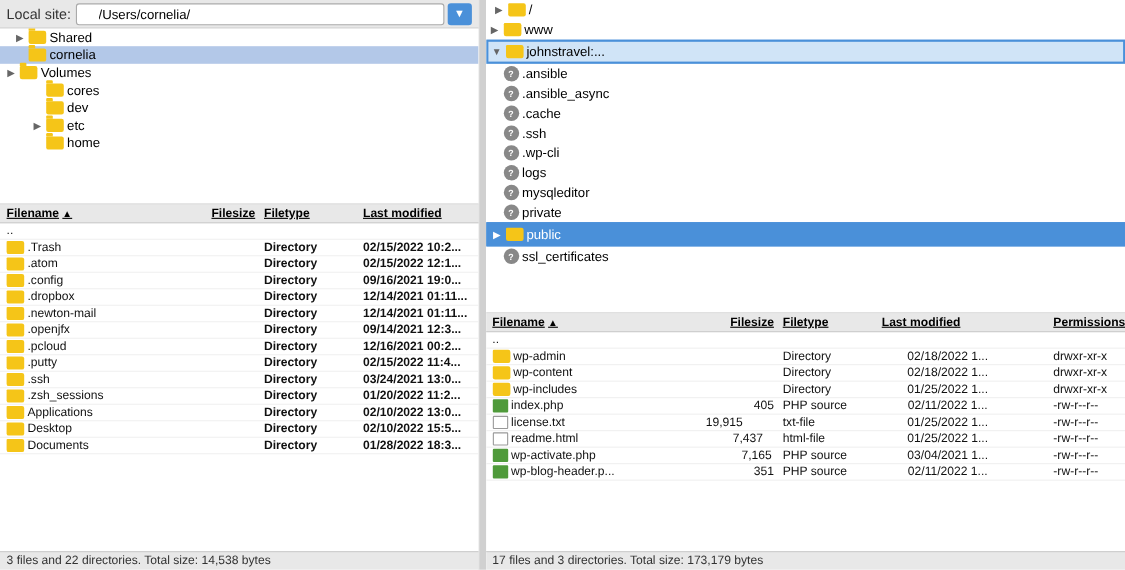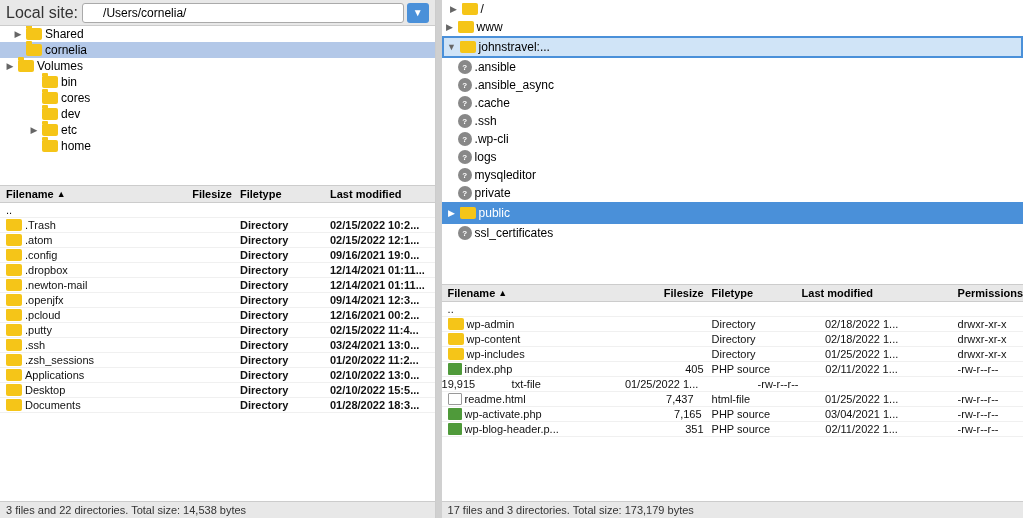--- a/index.html
+++ b/index.html
@@ -28,21 +28,21 @@
     }
     .site-bar {
       display: flex;
       align-items: center;
       background: #e8e8e8;
       border-bottom: 1px solid #ccc;
       padding: 3px 6px;
       height: 26px;
     }
     .site-label {
-      font-size: 16px;
+      font-size: 13px;
       color: #333;
       margin-right: 4px;
       white-space: nowrap;
     }
     .site-path-input {
       flex: 1;
       font-size: 12px;
       border: 1px solid #aaa;
       border-radius: 3px;
       padding: 1px 20px;
@@ -119,20 +119,21 @@
     }
     .column-header {
       display: flex;
       align-items: center;
       background: #e8e8e8;
       border-bottom: 1px solid #ccc;
       padding: 2px 0;
       position: sticky;
       top: 18px;
       z-index: 10;
+      text-decoration: underline;
     }
     .col-filename { width: 160px; padding-left: 6px; font-weight: 600; font-size: 11px; display: flex; align-items: center; }
     .col-filesize { width: 80px; text-align: right; padding-right: 8px; font-weight: 600; font-size: 11px; }
     .col-filetype { width: 90px; font-weight: 600; font-size: 11px; }
     .col-lastmod { flex: 1; font-weight: 600; font-size: 11px; }
     .sort-arrow { font-size: 9px; margin-left: 3px; }
     .file-row {
       display: flex;
       align-items: center;
       padding: 1px 0;
@@ -264,25 +265,20 @@
         <span class="folder-icon"></span>
         <span class="tree-item-label">cornelia</span>
       </div>
 
       <div class="tree-item" style="padding-left:2px;">
         <span class="tree-expand">▶</span>
         <span class="folder-icon"></span>
         <span class="tree-item-label">Volumes</span>
       </div>
 
-      <div class="tree-item tree-item-indent2">
-        <span class="tree-expand"></span>
-        <span class="folder-icon"></span>
-        <span class="tree-item-label">bin</span>
-      </div>
 
       <div class="tree-item tree-item-indent2">
         <span class="tree-expand"></span>
         <span class="folder-icon"></span>
         <span class="tree-item-label">cores</span>
       </div>
 
       <div class="tree-item tree-item-indent2">
         <span class="tree-expand"></span>
         <span class="folder-icon"></span>
@@ -529,20 +525,21 @@
         <div class="remote-col-perms">drwxr-xr-x</div>
       </div>
       <div class="file-row">
         <div class="remote-col-filename"><span class="php-icon"></span>index.php</div>
         <div class="remote-col-filesize" style="text-align:right;padding-right:8px;">405</div>
         <div class="remote-col-filetype">PHP source</div>
         <div class="remote-col-lastmod">02/11/2022 1...</div>
         <div class="remote-col-perms">-rw-r--r--</div>
       </div>
       <div class="file-row">
+        <div class="remote-col-filename"><span class="txt-icon"></span>license.txt</div>
         <div class="remote-col-filesize" style="text-align:left;padding-right:23px;">19,915</div>
         <div class="remote-col-filetype">txt-file</div>
         <div class="remote-col-lastmod">01/25/2022 1...</div>
         <div class="remote-col-perms">-rw-r--r--</div>
       </div>
       <div class="file-row">
         <div class="remote-col-filename"><span class="txt-icon"></span>readme.html</div>
         <div class="remote-col-filesize" style="text-align:right;padding-right:18px;">7,437</div>
         <div class="remote-col-filetype">html-file</div>
         <div class="remote-col-lastmod">01/25/2022 1...</div>

